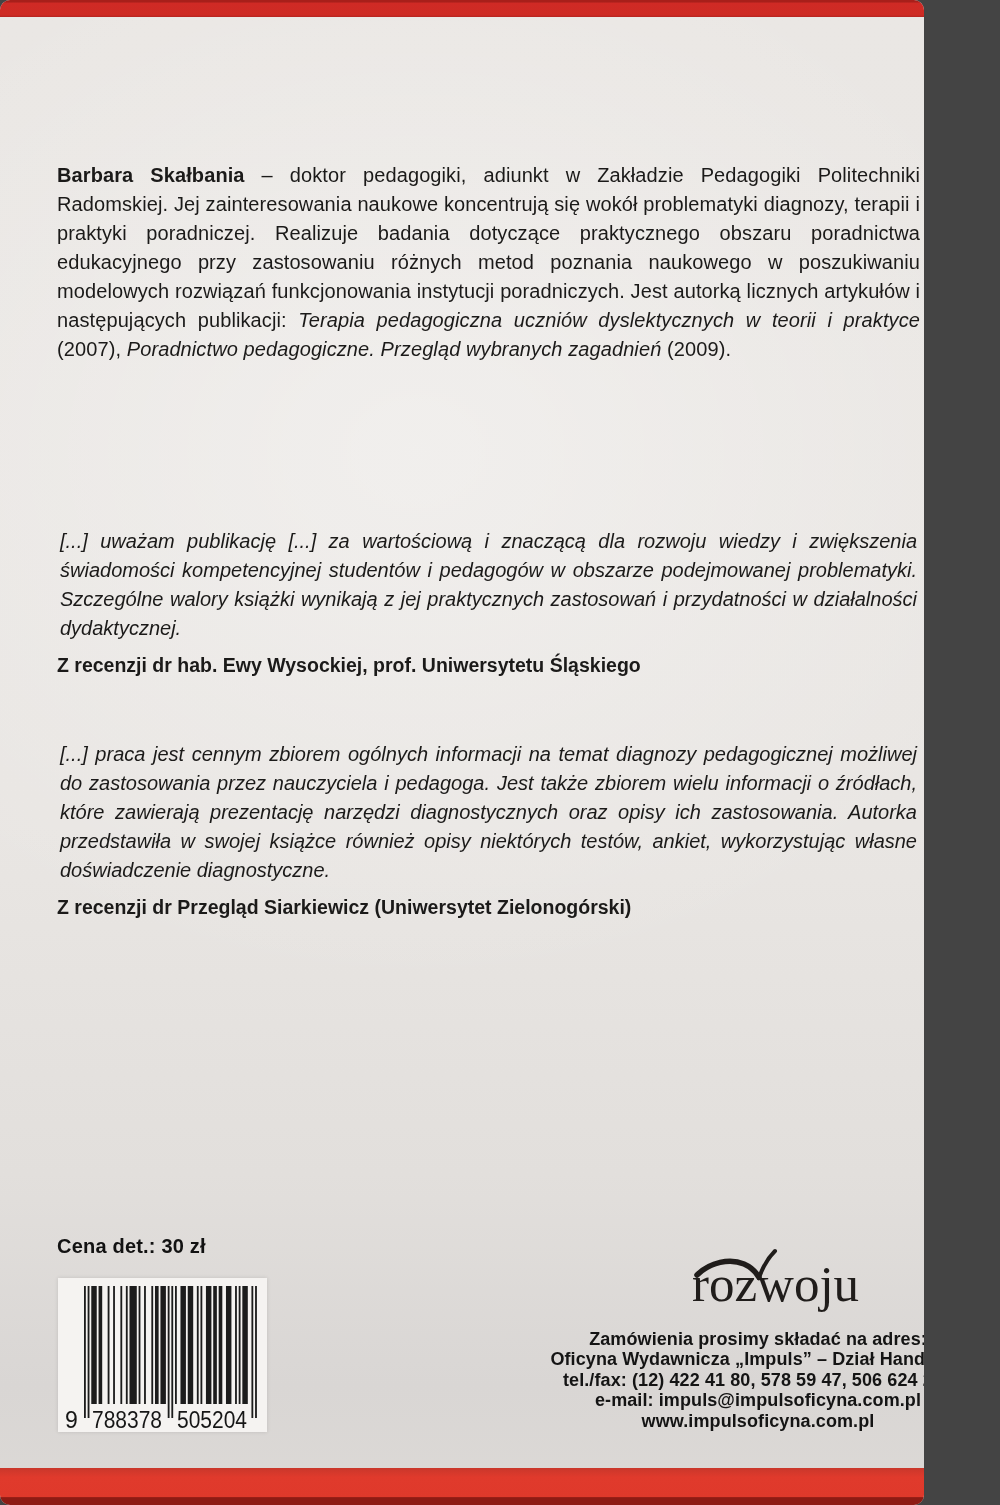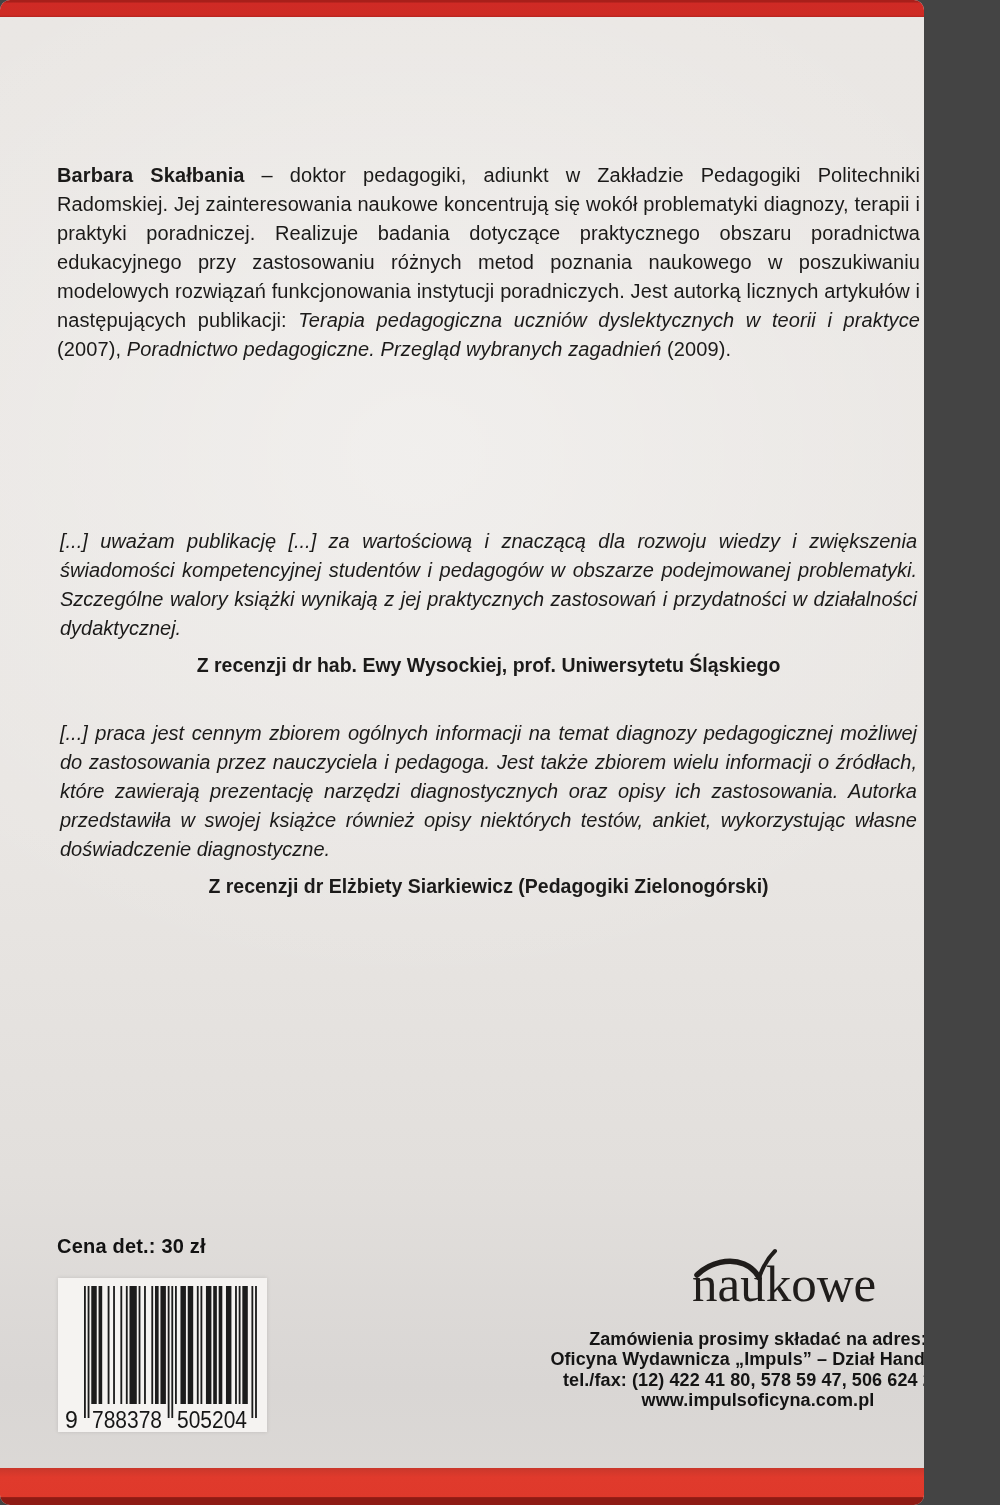--- a/index.html
+++ b/index.html
@@ -32,23 +32,23 @@
   }
   .bio{top:161px;}
   .seg-b{font-weight:bold;}
   .seg-i{font-style:italic;}
   .review .quote{
     position:relative; margin:3px; font-style:italic; text-align:justify;
     font-size:20px; line-height:29px;
   }
   .review{position:absolute; left:57px; width:863px;}
   .review-1{top:524px;}
-  .review-2{top:716px;}
+  .review-2{top:737px;}
   .attribution{
-    margin:10px 0 0 0; font-weight:bold; text-align:center;
+    margin:10px 0 0 0; font-weight:bold; text-align:left;
     font-size:19.5px; line-height:25px; font-style:normal;
   }
   .price{
     position:absolute; left:57px; top:1235px;
     font-size:20px; font-weight:bold; color:#121212; letter-spacing:0.2px;
   }
   .barcode-label{
     position:absolute; left:58px; top:1278px; width:209px; height:154px;
     background:#f5f3f1; box-shadow:0 0 4px rgba(0,0,0,0.12);
   }
@@ -75,21 +75,21 @@
 
   <p class="textblock bio"><span class="seg-b">Barbara Skałbania</span><span> – doktor pedagogiki, adiunkt w Zakładzie Pedagogiki Politechniki Radomskiej. Jej zainteresowania naukowe koncentrują się wokół problematyki diagnozy, terapii i praktyki poradniczej. Realizuje badania dotyczące praktycznego obszaru poradnictwa edukacyjnego przy zastosowaniu różnych metod poznania naukowego w poszukiwaniu modelowych rozwiązań funkcjonowania instytucji poradniczych. Jest autorką licznych artykułów i następujących publikacji: </span><span class="seg-i">Terapia pedagogiczna uczniów dyslektycznych w teorii i praktyce</span><span> (2007), </span><span class="seg-i">Poradnictwo pedagogiczne. Przegląd wybranych zagadnień</span><span> (2009).</span></p>
 
   <section class="review review-1">
     <p class="quote">[...] uważam publikację [...] za wartościową i znaczącą dla rozwoju wiedzy i zwiększenia świadomości kompetencyjnej studentów i pedagogów w obszarze podejmowanej problematyki. Szczególne walory książki wynikają z jej praktycznych zastosowań i przydatności w działalności dydaktycznej.</p>
     <p class="attribution">Z recenzji dr hab. Ewy Wysockiej, prof. Uniwersytetu Śląskiego</p>
   </section>
 
   <section class="review review-2">
     <p class="quote">[...] praca jest cennym zbiorem ogólnych informacji na temat diagnozy pedagogicznej możliwej do zastosowania przez nauczyciela i pedagoga. Jest także zbiorem wielu informacji o źródłach, które zawierają prezentację narzędzi diagnostycznych oraz opisy ich zastosowania. Autorka przedstawiła w swojej książce również opisy niektórych testów, ankiet, wykorzystując własne doświadczenie diagnostyczne.</p>
-    <p class="attribution">Z recenzji dr Elżbiety Siarkiewicz (Pedagogiki Zielonogórski)</p>
+    <p class="attribution">Z recenzji dr Przegląd Siarkiewicz (Uniwersytet Zielonogórski)</p>
   </section>
 
   <div class="price">Cena det.: 30 zł</div>
 
   <div class="barcode-label">
     <svg id="barcode-svg" width="209" height="154" viewBox="0 0 209 154">
         <rect width="209" height="154" fill="#f5f3f1"></rect>
         <rect x="26.00" y="8" width="1.82" height="132" fill="#1c1c1c"></rect>
         <rect x="29.64" y="8" width="1.82" height="132" fill="#1c1c1c"></rect>
         <rect x="33.28" y="8" width="5.46" height="118" fill="#1c1c1c"></rect>
@@ -125,27 +125,28 @@
         <text x="119" y="150" font-family="Liberation Sans, sans-serif" font-size="23" fill="#161616" textLength="70" lengthAdjust="spacingAndGlyphs">505204</text>
       </svg>
   </div>
 
   <div class="logo">
     <svg class="logo-swoosh" width="110" height="36" viewBox="0 0 110 36">
       <path d="M3,27 C16,14 36,10 50,16 C58,19.5 62,24 65,29.5" fill="none" stroke="#201d1b" stroke-width="5.5" stroke-linecap="round"></path>
       <path d="M65,30 C68,21 73,11 81,3" fill="none" stroke="#201d1b" stroke-width="4" stroke-linecap="round"></path>
       <path d="M3,27 C10,20 20,15 30,13" fill="none" stroke="#201d1b" stroke-width="2.5" stroke-linecap="round"></path>
     </svg>
-    <span class="logo-text">naukowe</span>
+    <span class="logo-text">rozwoju</span>
   </div>
 
   <div class="contact">
       <div>Zamówienia prosimy składać na adres:</div>
       <div>Oficyna Wydawnicza „Impuls” – Dział Handlowy</div>
       <div>tel./fax: (12) 422 41 80, 578 59 47, 506 624 220</div>
+      <div>e-mail: impuls@impulsoficyna.com.pl</div>
       <div>www.impulsoficyna.com.pl</div>
     </div>
 
   <div class="crease"></div>
 
   <div class="band band-bottom"></div>
 
 </div>
 
 </body></html>

